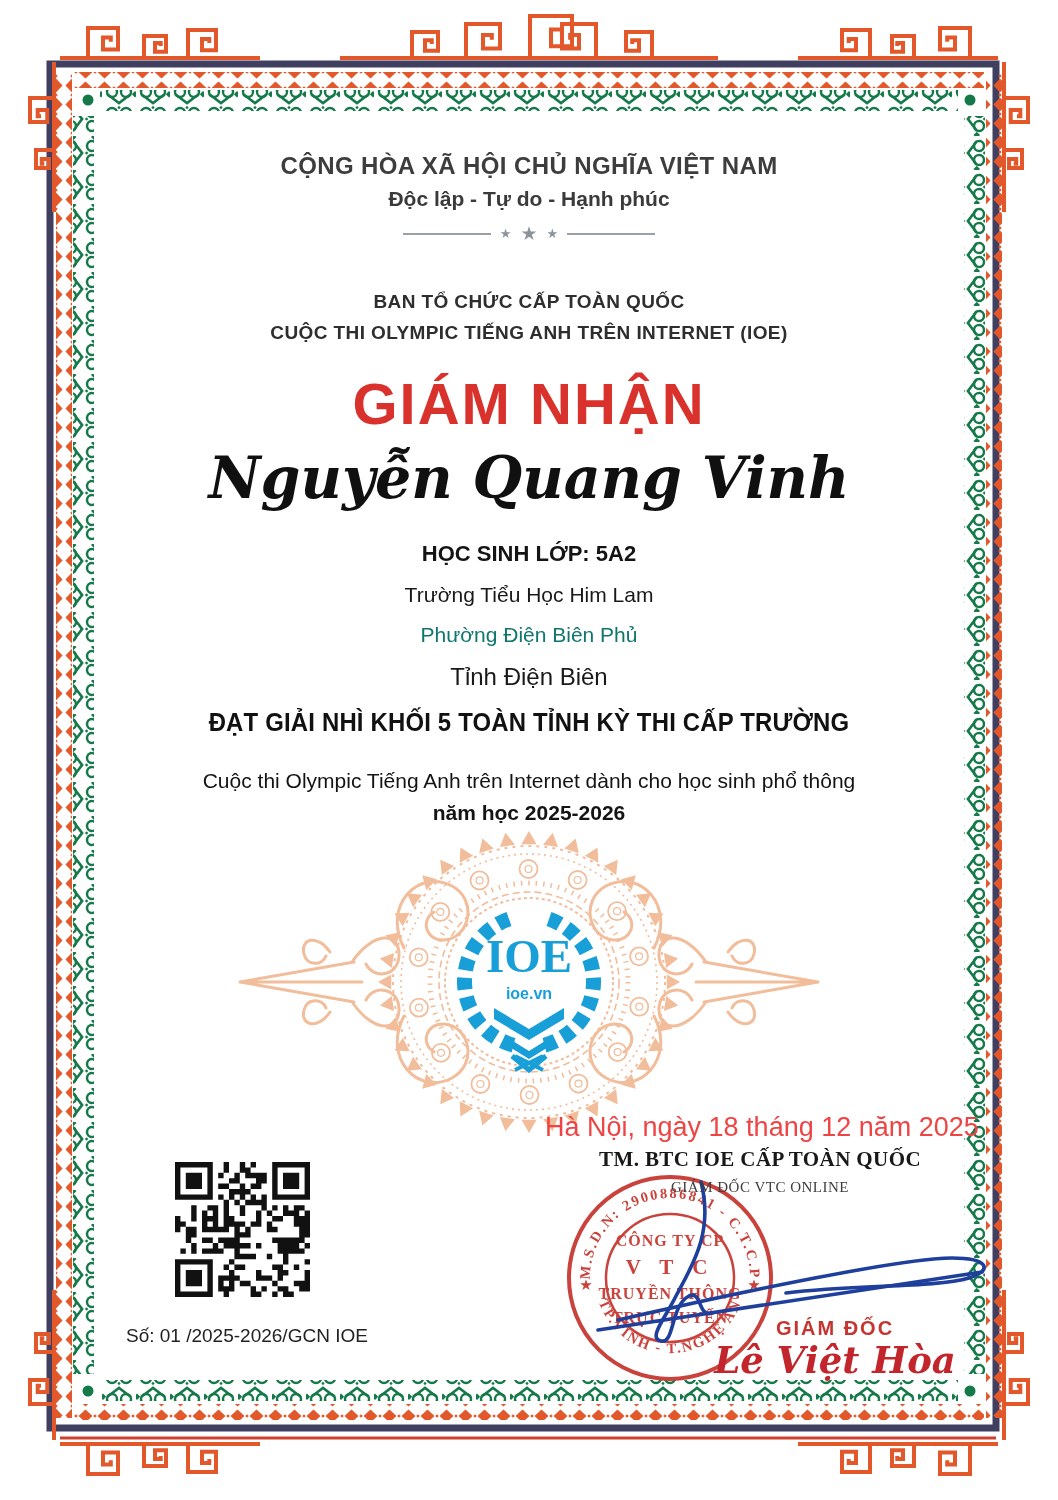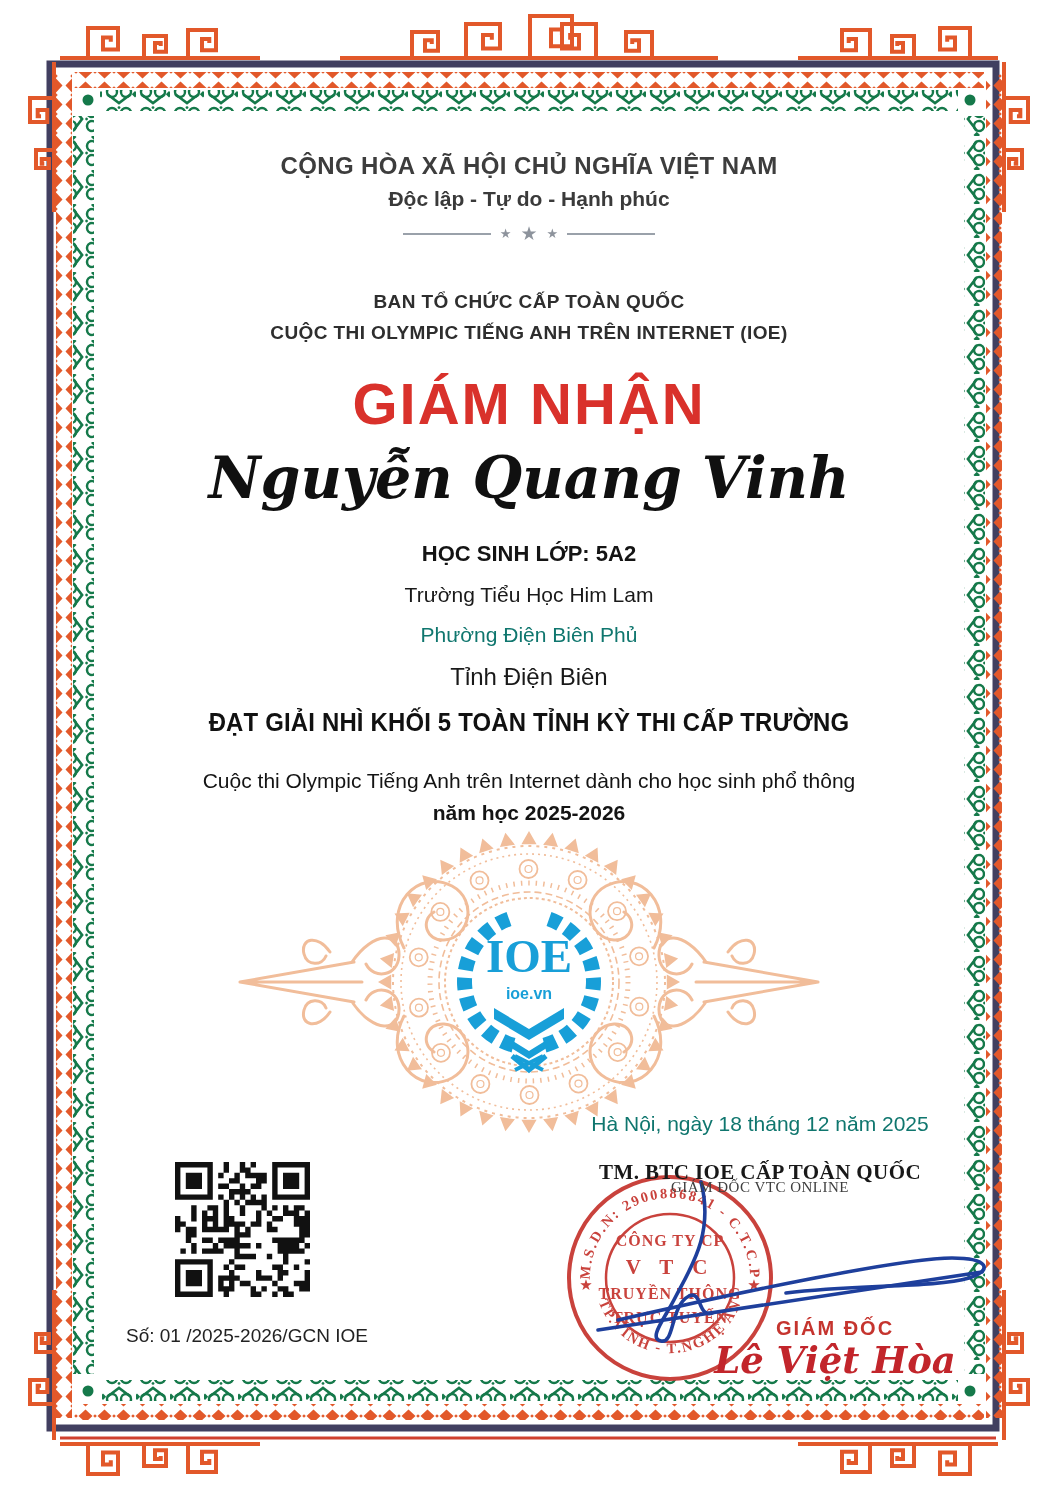--- a/index.html
+++ b/index.html
@@ -19,22 +19,22 @@
   .org2{top:322px;font-size:19px;font-weight:bold;color:#2e2e2e;letter-spacing:.4px;}
   .title{top:370px;font-size:58px;font-weight:bold;color:#d9312b;letter-spacing:2px;}
   .name{top:444px;font-size:57px;font-weight:bold;font-style:italic;color:#101010;font-family:"DejaVu Serif",serif;}
   .classline{top:541px;font-size:22px;font-weight:bold;color:#141414;}
   .school{top:583px;font-size:21px;color:#191919;}
   .ward{top:623px;font-size:21px;color:#0f766e;}
   .province{top:663px;font-size:24px;color:#191919;}
   .achieve{top:707px;font-size:26px;font-weight:bold;color:#111111;transform:scaleX(.92);letter-spacing:.2px;}
   .contest1{top:769px;font-size:21px;font-weight:normal;color:#141414;}
   .contest2{top:801px;font-size:21px;font-weight:bold;color:#141414;}
-  .dateline{top:1112px;left:545px;right:auto;width:430px;font-size:21px;color:#0f766e;}
-  .tmline{top:1147px;left:545px;right:auto;width:430px;font-size:21px;font-weight:bold;color:#181818;font-family:"Liberation Serif",serif;letter-spacing:.4px;margin-top:13px;}
+  .dateline{top:1112px;left:545px;right:auto;width:430px;font-size:27px;color:#ef4444;}
+  .tmline{top:1147px;left:545px;right:auto;width:430px;font-size:21px;font-weight:bold;color:#181818;font-family:"Liberation Serif",serif;letter-spacing:.4px;}
   .issuer{top:1179px;left:545px;right:auto;width:430px;font-size:15px;color:#3e3e3e;font-family:"Liberation Serif",serif;letter-spacing:.5px;}
   .gdtitle{top:1317px;left:742px;right:auto;width:186px;font-size:20px;font-weight:bold;color:#c5342e;letter-spacing:2px;}
   .signame{top:1338px;left:692px;right:auto;width:286px;font-size:37px;font-weight:bold;font-style:italic;color:#c2252b;font-family:"DejaVu Serif",serif;}
   .serial{top:1325px;left:126px;right:auto;text-align:left;font-size:19px;color:#222222;}
 </style>
 </head>
 <body>
 
 <svg class="layer" width="1058" height="1500" viewBox="0 0 1058 1500">
   <defs>

